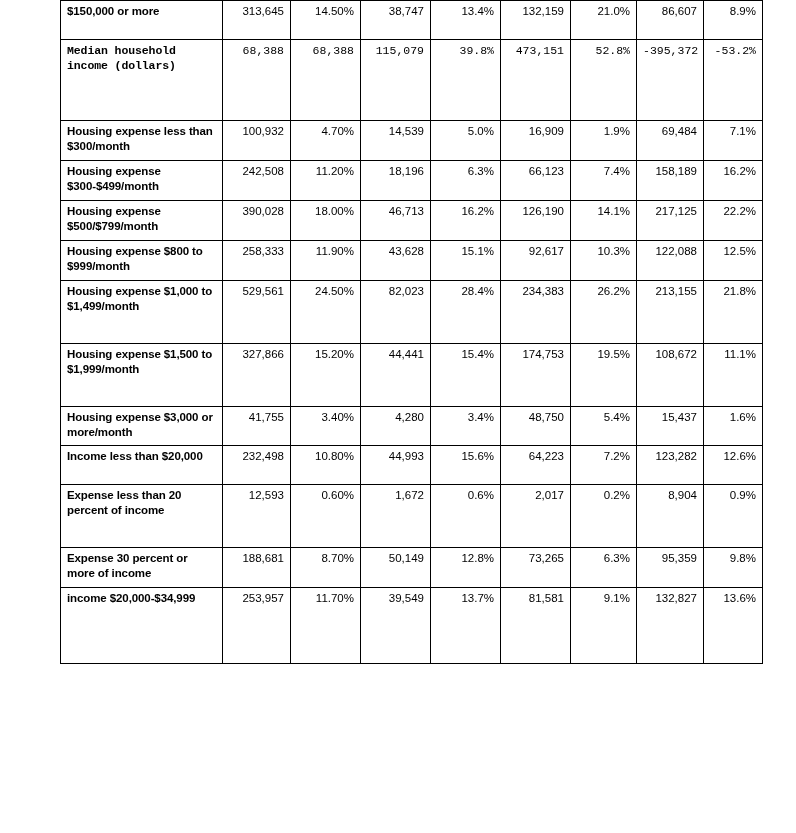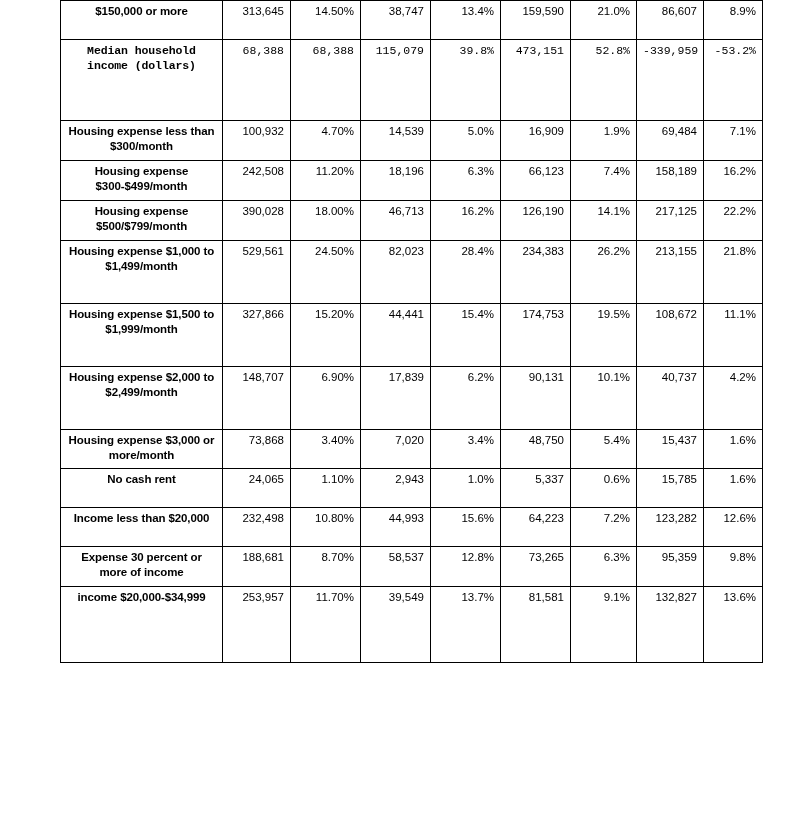--- a/index.html
+++ b/index.html
@@ -44,21 +44,21 @@
 
   table.data-table td {
     border: 1px solid #000000;
     vertical-align: top;
     padding: 3px 6px 3px 6px;
     font-size: 11.5px;
     line-height: 1.32;
   }
   td.label-cell {
     font-weight: bold;
-    text-align: center;
+    text-align: left;
     letter-spacing: -0.1px;
   }
   td.num-cell {
     text-align: right;
     font-weight: normal;
     white-space: nowrap;
   }
   
   tr.h-sm  td { height: 32px; }
   tr.h-md  td { height: 33px; }
@@ -83,34 +83,34 @@
         <col class="c-n4">
         <col class="c-p4">
       </colgroup>
       <tbody id="table-body">
           <tr class="h-sm">
             <td class="label-cell">$150,000 or more</td>
             <td class="num-cell">313,645</td>
             <td class="num-cell">14.50%</td>
             <td class="num-cell">38,747</td>
             <td class="num-cell">13.4%</td>
-            <td class="num-cell">159,590</td>
+            <td class="num-cell">132,159</td>
             <td class="num-cell">21.0%</td>
             <td class="num-cell">86,607</td>
             <td class="num-cell">8.9%</td>
           </tr>
           <tr class="h-xxl">
             <td class="label-cell">Median household income (dollars)</td>
             <td class="num-cell">68,388</td>
             <td class="num-cell">68,388</td>
             <td class="num-cell">115,079</td>
             <td class="num-cell">39.8%</td>
             <td class="num-cell">473,151</td>
             <td class="num-cell">52.8%</td>
-            <td class="num-cell">-339,959</td>
+            <td class="num-cell">-395,372</td>
             <td class="num-cell">-53.2%</td>
           </tr>
           <tr class="h-md">
             <td class="label-cell">Housing expense less than  $300/month</td>
             <td class="num-cell">100,932</td>
             <td class="num-cell">4.70%</td>
             <td class="num-cell">14,539</td>
             <td class="num-cell">5.0%</td>
             <td class="num-cell">16,909</td>
             <td class="num-cell">1.9%</td>
@@ -131,20 +131,31 @@
           <tr class="h-md">
             <td class="label-cell">Housing expense $500/$799/month</td>
             <td class="num-cell">390,028</td>
             <td class="num-cell">18.00%</td>
             <td class="num-cell">46,713</td>
             <td class="num-cell">16.2%</td>
             <td class="num-cell">126,190</td>
             <td class="num-cell">14.1%</td>
             <td class="num-cell">217,125</td>
             <td class="num-cell">22.2%</td>
+          </tr>
+          <tr class="h-md">
+            <td class="label-cell">Housing expense $800 to $999/month</td>
+            <td class="num-cell">258,333</td>
+            <td class="num-cell">11.90%</td>
+            <td class="num-cell">43,628</td>
+            <td class="num-cell">15.1%</td>
+            <td class="num-cell">92,617</td>
+            <td class="num-cell">10.3%</td>
+            <td class="num-cell">122,088</td>
+            <td class="num-cell">12.5%</td>
           </tr>
           <tr class="h-lg">
             <td class="label-cell">Housing expense $1,000 to $1,499/month</td>
             <td class="num-cell">529,561</td>
             <td class="num-cell">24.50%</td>
             <td class="num-cell">82,023</td>
             <td class="num-cell">28.4%</td>
             <td class="num-cell">234,383</td>
             <td class="num-cell">26.2%</td>
             <td class="num-cell">213,155</td>
@@ -154,69 +165,58 @@
             <td class="label-cell">Housing expense $1,500 to $1,999/month</td>
             <td class="num-cell">327,866</td>
             <td class="num-cell">15.20%</td>
             <td class="num-cell">44,441</td>
             <td class="num-cell">15.4%</td>
             <td class="num-cell">174,753</td>
             <td class="num-cell">19.5%</td>
             <td class="num-cell">108,672</td>
             <td class="num-cell">11.1%</td>
           </tr>
-          <tr class="h-lg">
-            <td class="label-cell">Housing expense $2,000 to $2,499/month</td>
-            <td class="num-cell">148,707</td>
-            <td class="num-cell">6.90%</td>
-            <td class="num-cell">17,839</td>
-            <td class="num-cell">6.2%</td>
-            <td class="num-cell">90,131</td>
-            <td class="num-cell">10.1%</td>
-            <td class="num-cell">40,737</td>
-            <td class="num-cell">4.2%</td>
-          </tr>
           <tr class="h-sm">
             <td class="label-cell">Housing expense $3,000 or more/month</td>
-            <td class="num-cell">73,868</td>
+            <td class="num-cell">41,755</td>
             <td class="num-cell">3.40%</td>
-            <td class="num-cell">7,020</td>
+            <td class="num-cell">4,280</td>
             <td class="num-cell">3.4%</td>
             <td class="num-cell">48,750</td>
             <td class="num-cell">5.4%</td>
             <td class="num-cell">15,437</td>
-            <td class="num-cell">1.6%</td>
-          </tr>
-          <tr class="h-sm">
-            <td class="label-cell">No cash rent</td>
-            <td class="num-cell">24,065</td>
-            <td class="num-cell">1.10%</td>
-            <td class="num-cell">2,943</td>
-            <td class="num-cell">1.0%</td>
-            <td class="num-cell">5,337</td>
-            <td class="num-cell">0.6%</td>
-            <td class="num-cell">15,785</td>
             <td class="num-cell">1.6%</td>
           </tr>
           <tr class="h-sm">
             <td class="label-cell">Income less than $20,000</td>
             <td class="num-cell">232,498</td>
             <td class="num-cell">10.80%</td>
             <td class="num-cell">44,993</td>
             <td class="num-cell">15.6%</td>
             <td class="num-cell">64,223</td>
             <td class="num-cell">7.2%</td>
             <td class="num-cell">123,282</td>
             <td class="num-cell">12.6%</td>
           </tr>
+          <tr class="h-lg">
+            <td class="label-cell">Expense less than 20 percent of income</td>
+            <td class="num-cell">12,593</td>
+            <td class="num-cell">0.60%</td>
+            <td class="num-cell">1,672</td>
+            <td class="num-cell">0.6%</td>
+            <td class="num-cell">2,017</td>
+            <td class="num-cell">0.2%</td>
+            <td class="num-cell">8,904</td>
+            <td class="num-cell">0.9%</td>
+          </tr>
           <tr class="h-md">
             <td class="label-cell">Expense 30 percent or more of income</td>
             <td class="num-cell">188,681</td>
             <td class="num-cell">8.70%</td>
-            <td class="num-cell">58,537</td>
+            <td class="num-cell">50,149</td>
             <td class="num-cell">12.8%</td>
             <td class="num-cell">73,265</td>
             <td class="num-cell">6.3%</td>
             <td class="num-cell">95,359</td>
             <td class="num-cell">9.8%</td>
           </tr>
           <tr class="h-xl">
             <td class="label-cell">income $20,000-$34,999</td>
             <td class="num-cell">253,957</td>
             <td class="num-cell">11.70%</td>

